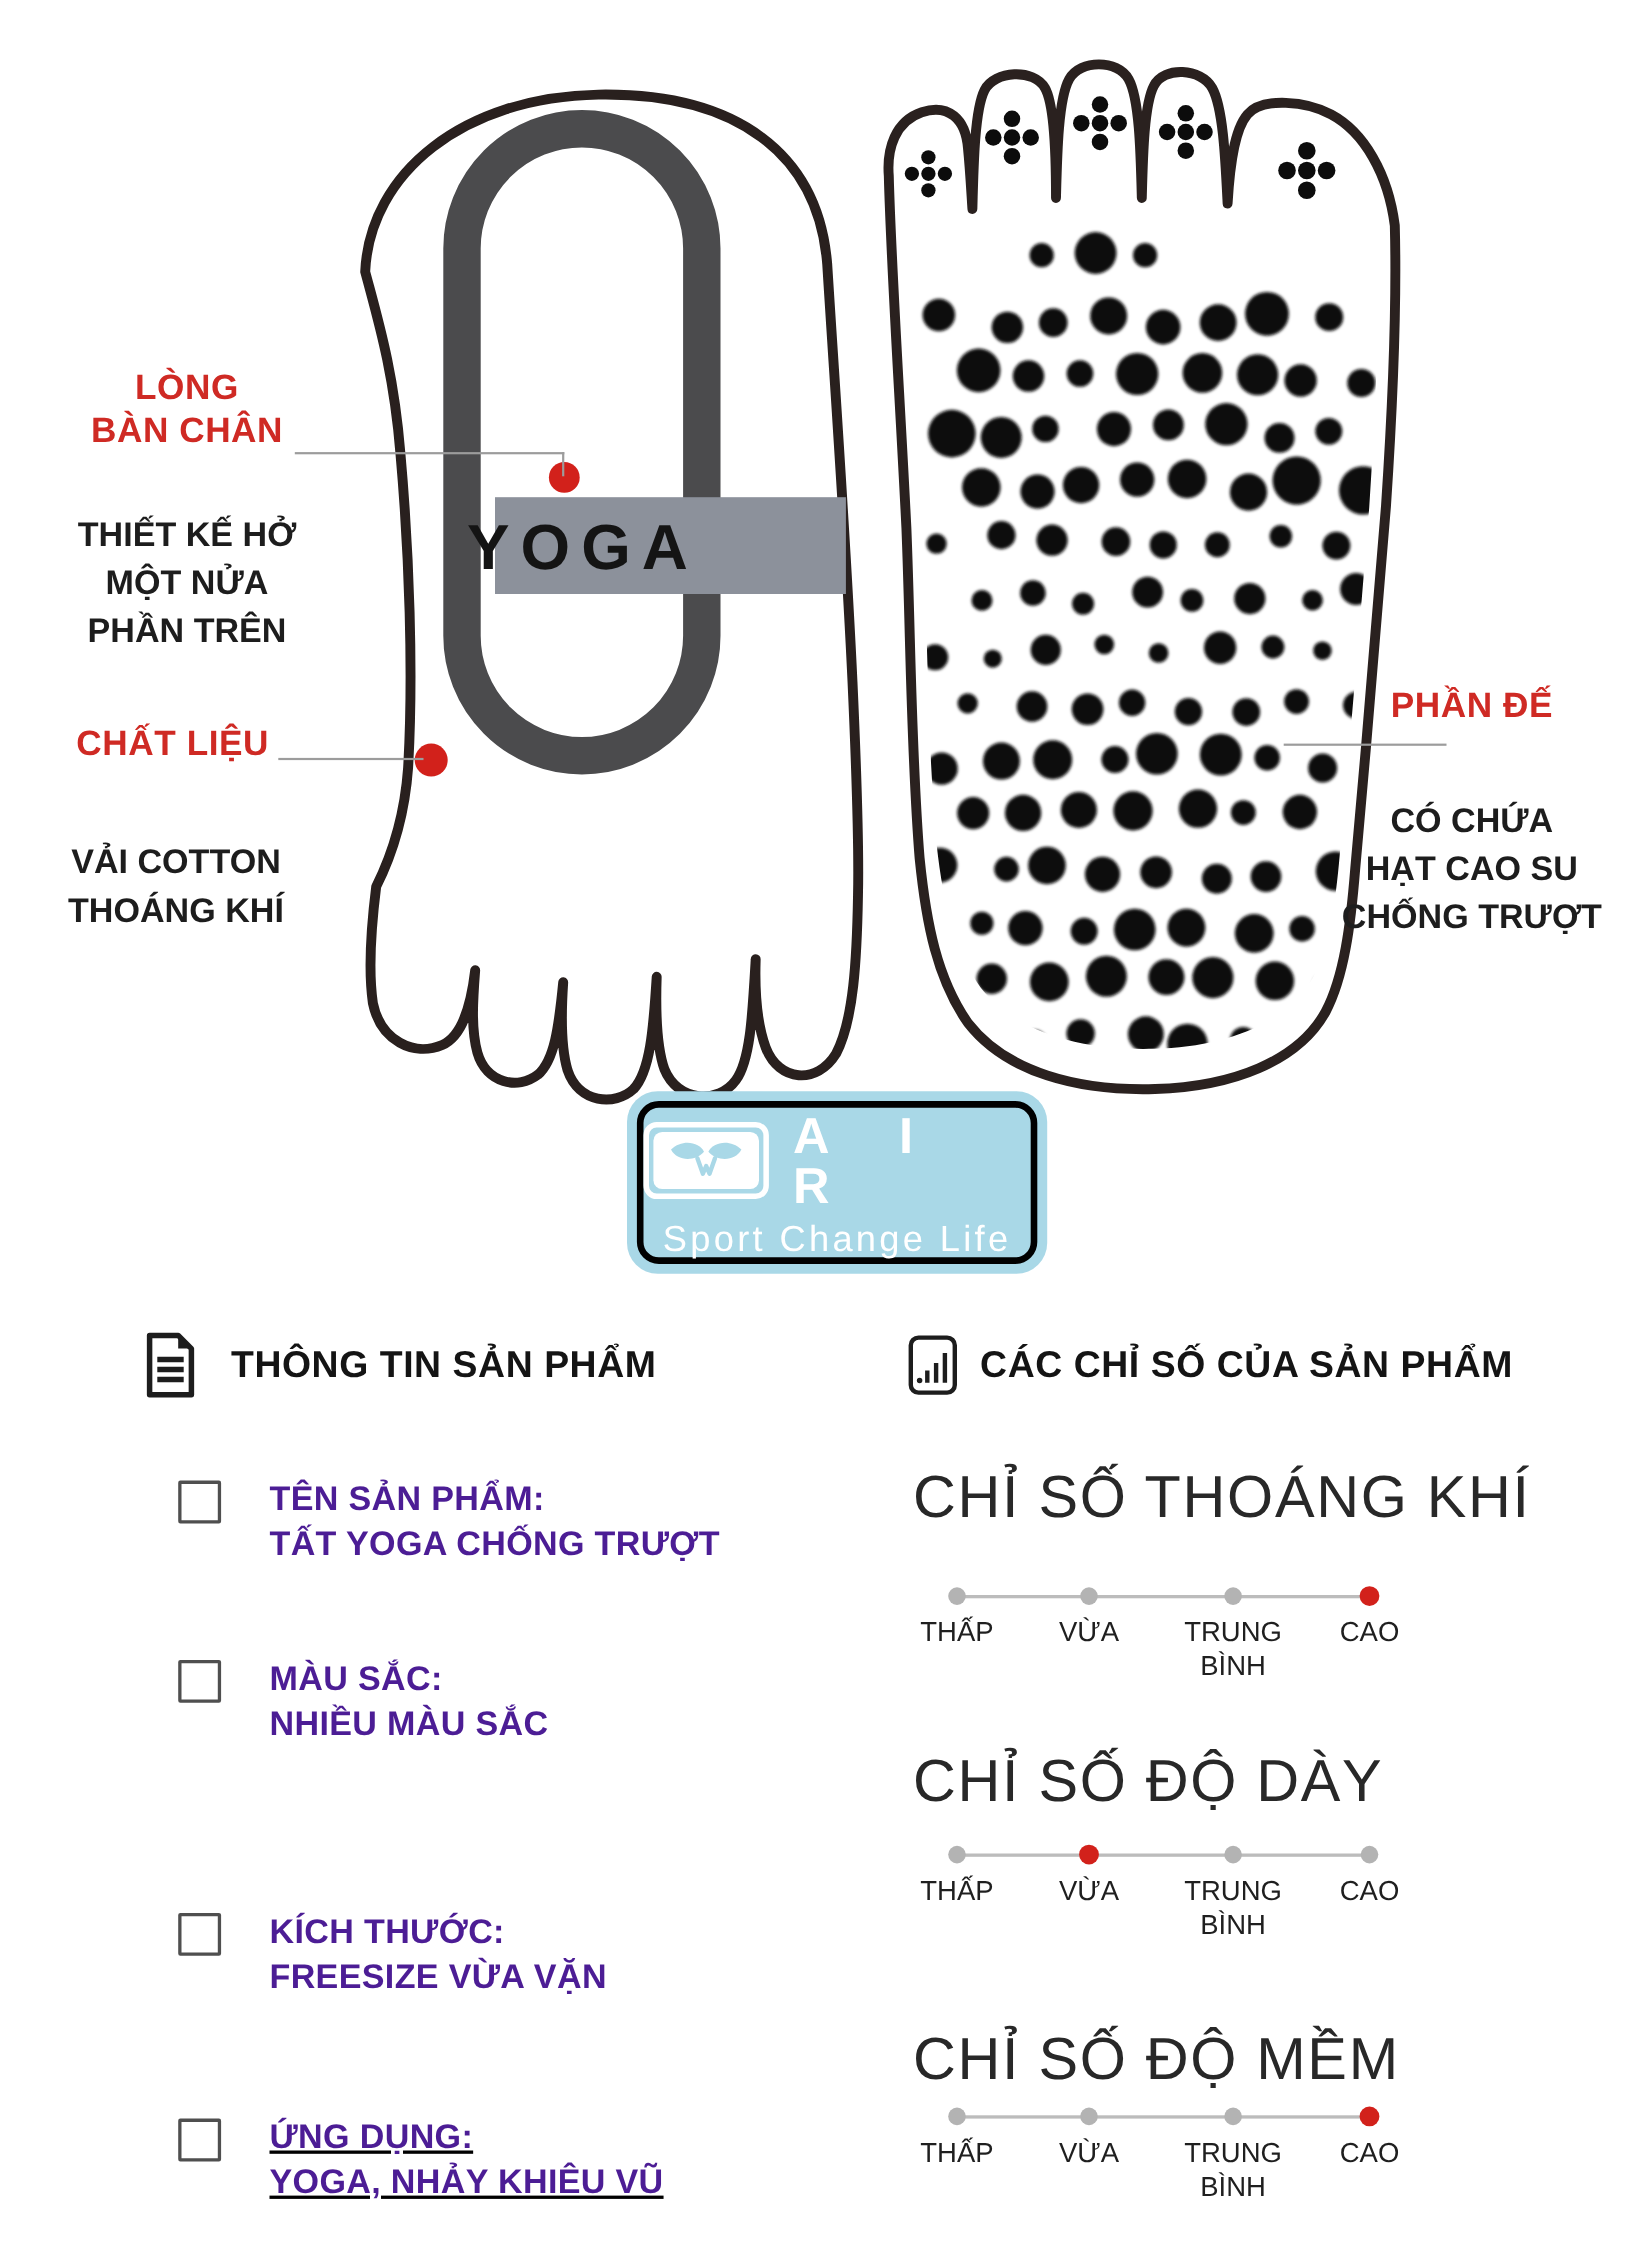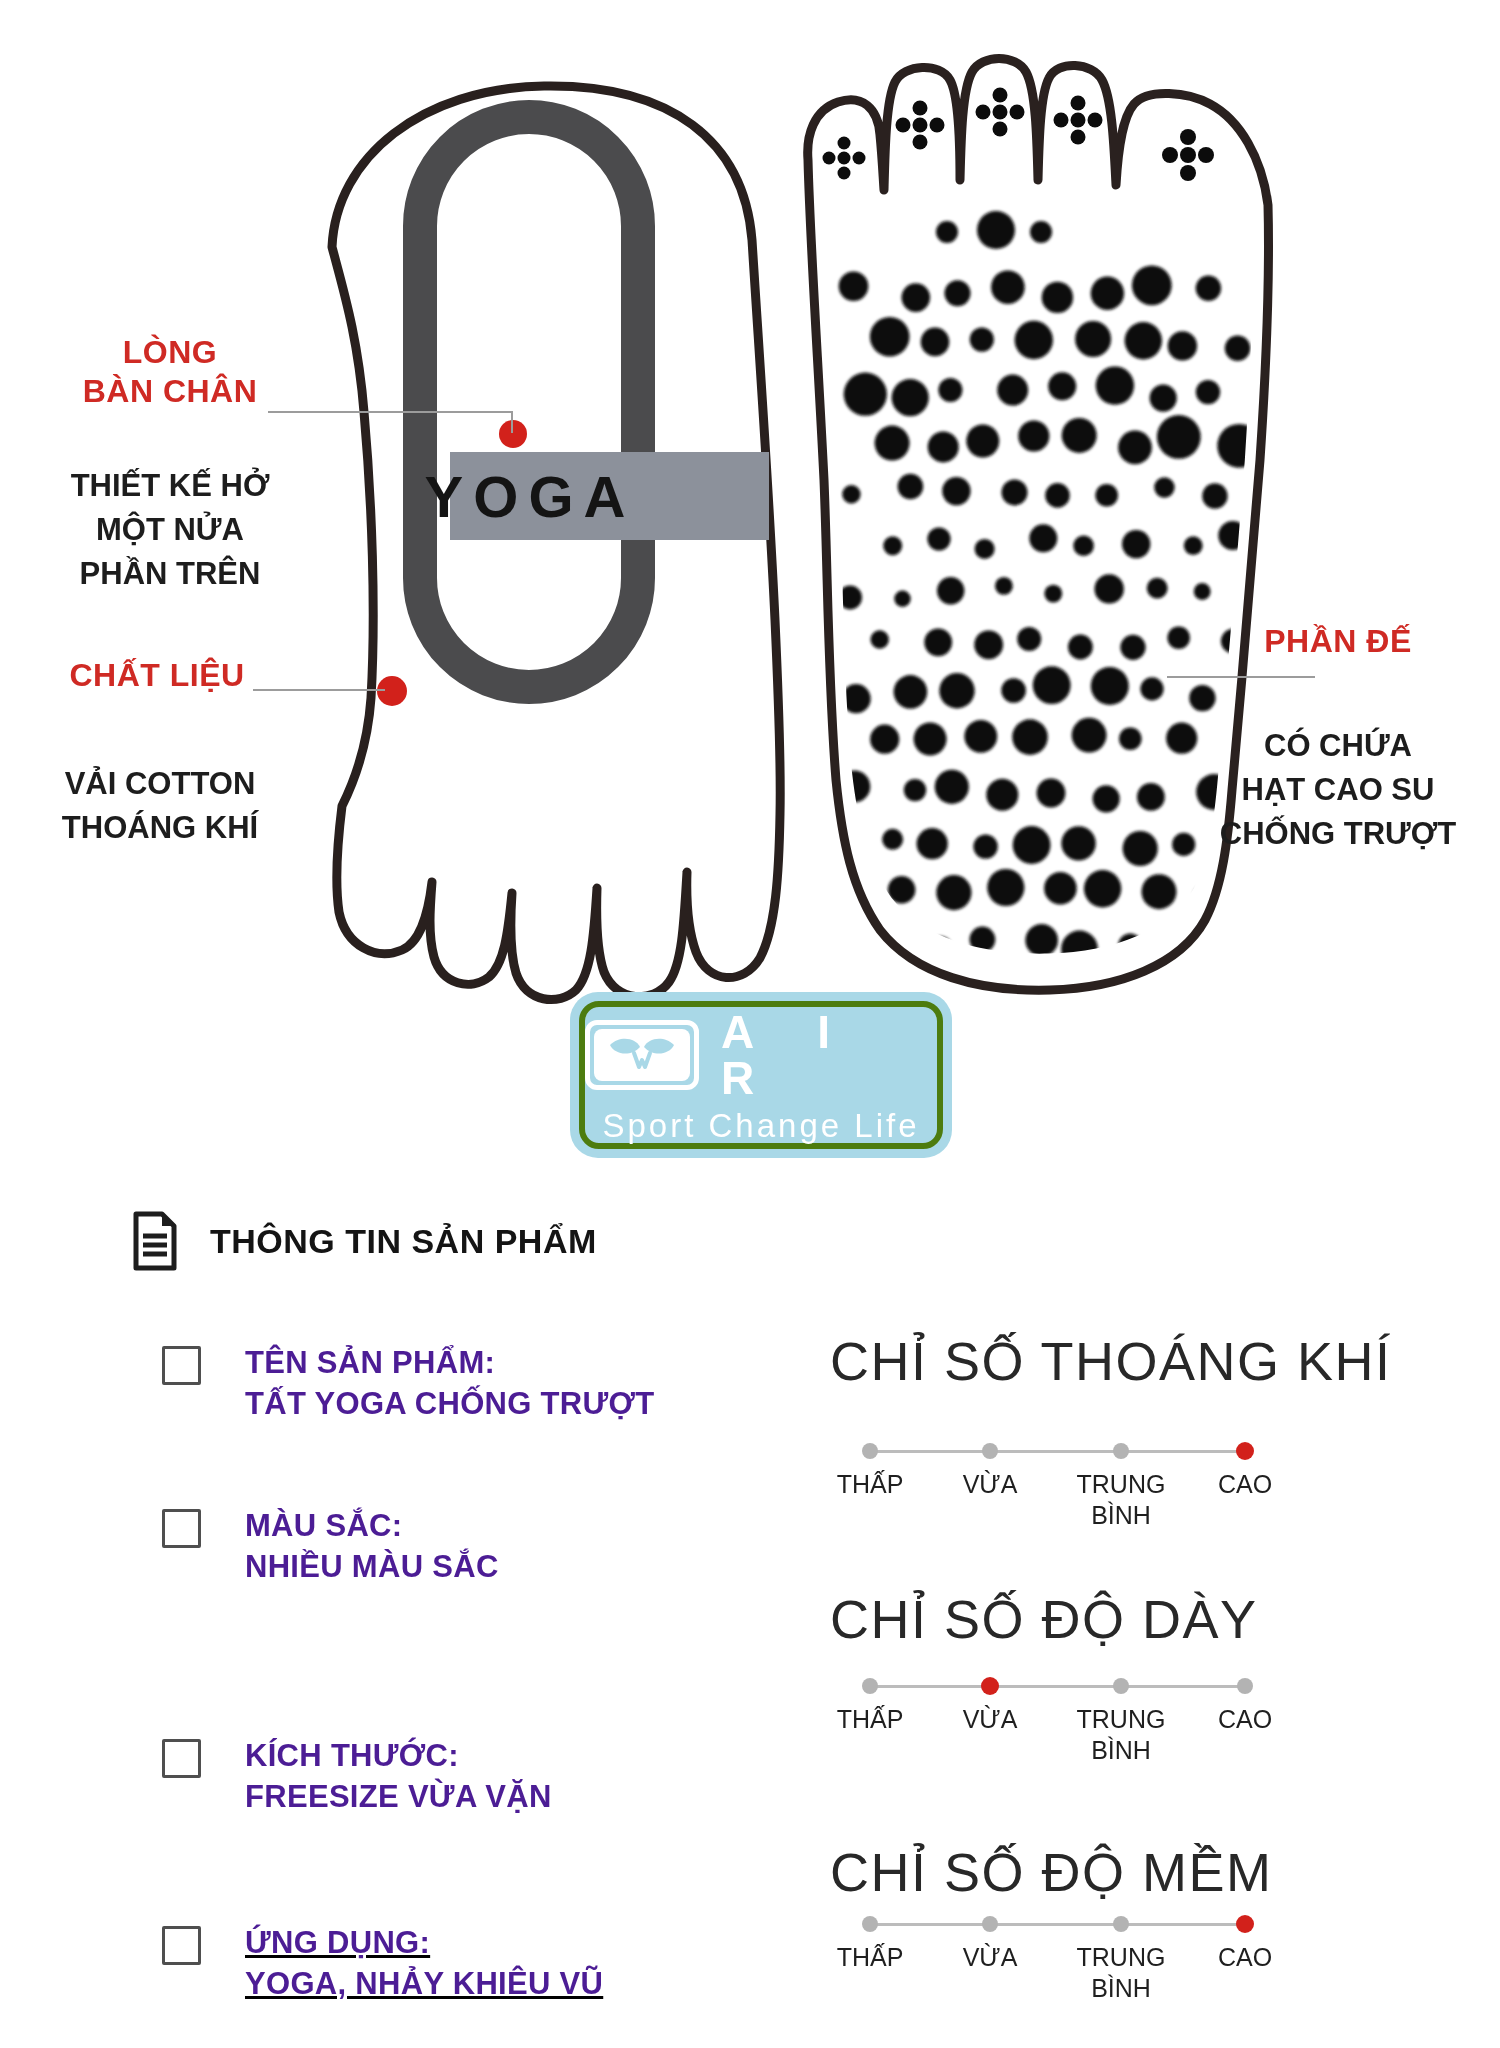--- a/index.html
+++ b/index.html
@@ -19,21 +19,21 @@
   .info-text{margin-left:44px;}
   .info-label,.info-value{font-size:31px;font-weight:bold;line-height:41px;color:#4c1d95;letter-spacing:.3px;}
   .scale-block{position:absolute;left:830px;width:470px;}
   .scale-title{font-size:54px;font-weight:300;color:#282828;letter-spacing:1.5px;white-space:nowrap;}
   .scale-line{position:absolute;height:3px;background:#bcbcbc;top:7px;}
   .scale-dot{position:absolute;border-radius:50%;}
   .scale-label{position:absolute;width:140px;text-align:center;font-size:25px;font-weight:300;
                color:#1f1f1f;line-height:31px;}
   .logo-box{position:absolute;left:570px;top:992px;width:382px;height:166px;background:#a9d8e7;
             border-radius:28px;}
-  .logo-inner{position:absolute;left:9px;top:9px;right:9px;bottom:9px;border:6px solid #4d7c0f;
+  .logo-inner{position:absolute;left:9px;top:9px;right:9px;bottom:9px;border:6px solid #000000;
               border-radius:20px;display:flex;flex-direction:column;align-items:center;justify-content:center;}
   .logo-row{display:flex;align-items:center;}
   .logo-mark{border:5px solid #fff;border-radius:12px;padding:4px;}
   .logo-mark-inner{background:#fff;border-radius:8px;width:96px;height:52px;display:flex;
                    align-items:center;justify-content:center;}
   .logo-air{color:#fff;font-weight:bold;font-size:46px;letter-spacing:26px;margin-left:22px;line-height:1;}
   .logo-tagline{color:#fff;font-size:33px;font-weight:300;letter-spacing:3px;margin-top:8px;line-height:1;}
   svg text{font-family:"Liberation Sans","DejaVu Sans",sans-serif;}
 </style>
 </head>
@@ -283,20 +283,32 @@
         <path d="M6 4 H32 L44 16 V58 H6 Z" fill="none" stroke="#1d1d1d" stroke-width="5" stroke-linejoin="round"></path>
         <path d="M32 4 V16 H44 Z" fill="#1d1d1d"></path>
         <line x1="13" y1="26" x2="37" y2="26" stroke="#1d1d1d" stroke-width="5"></line>
         <line x1="13" y1="35" x2="37" y2="35" stroke="#1d1d1d" stroke-width="5"></line>
         <line x1="13" y1="44" x2="37" y2="44" stroke="#1d1d1d" stroke-width="5"></line>
       </svg>
     </span>
     <span class="section-title">THÔNG TIN SẢN PHẨM</span>
   </div>
 
+  <div class="section-header" style="left:825px;top:1206px;height:70px">
+    <span style="margin-right:20px;display:flex">
+      <svg width="46" height="56" viewBox="0 0 46 56">
+        <rect x="3" y="3" width="40" height="50" rx="7" fill="none" stroke="#1d1d1d" stroke-width="4"></rect>
+        <circle cx="11" cy="42" r="2.5" fill="#1d1d1d"></circle>
+        <line x1="18" y1="44" x2="18" y2="33" stroke="#1d1d1d" stroke-width="4"></line>
+        <line x1="26" y1="44" x2="26" y2="26" stroke="#1d1d1d" stroke-width="4"></line>
+        <line x1="34" y1="44" x2="34" y2="17" stroke="#1d1d1d" stroke-width="4"></line>
+      </svg>
+    </span>
+    <span class="section-title">CÁC CHỈ SỐ CỦA SẢN PHẨM</span>
+  </div>
 
   <div id="info-list">
       <div class="info-item" style="top: 1342px;">
         <div class="checkbox"></div>
         <div class="info-text">
           <div class="info-label">TÊN SẢN PHẨM:</div>
           <div class="info-value">TẤT YOGA CHỐNG TRƯỢT</div>
         </div>
       </div>
       <div class="info-item" style="top: 1505px;">

